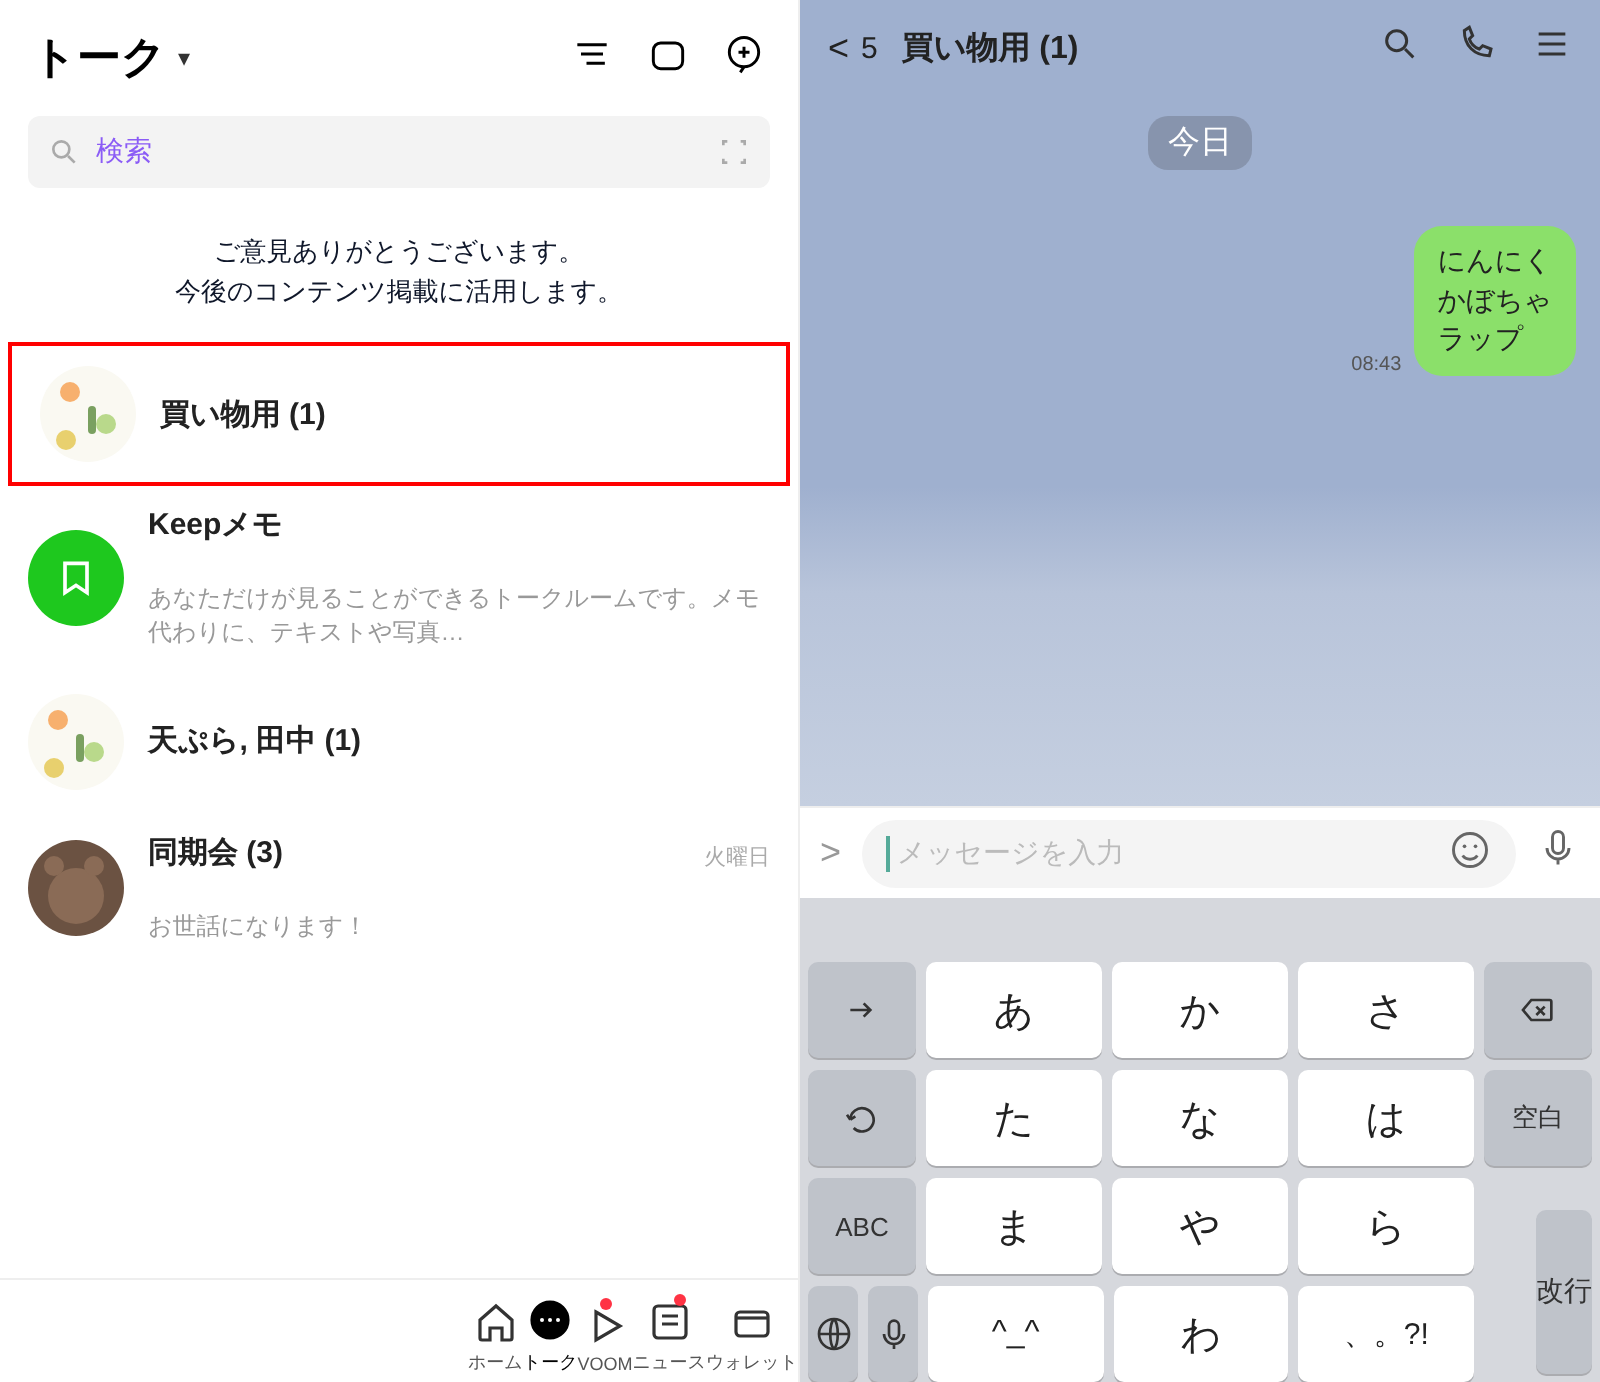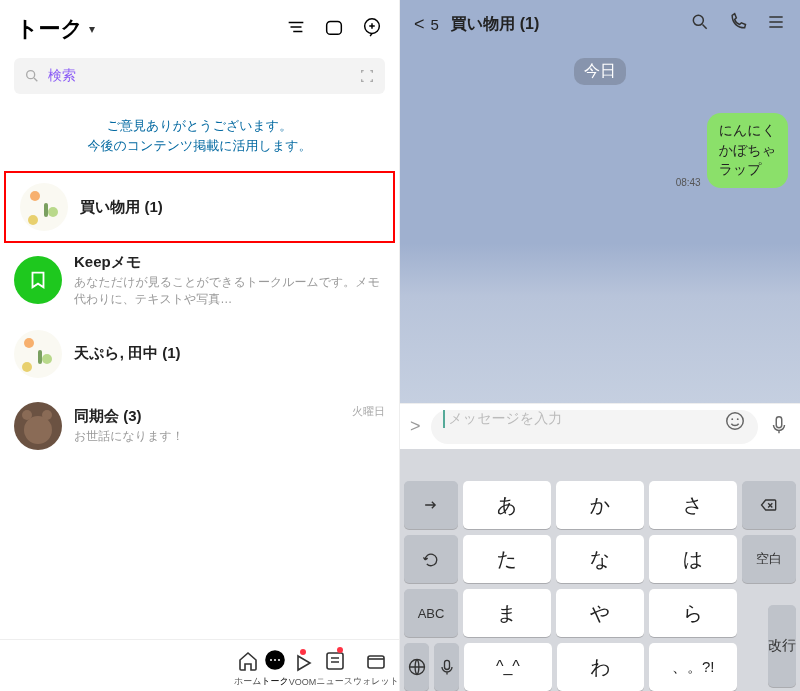--- a/index.html
+++ b/index.html
@@ -15,41 +15,41 @@
   .l-caret { font-size: 12px; color: #333; }
   .l-icons { display: flex; gap: 16px; align-items: center; }
   .l-icons svg { width: 22px; height: 22px; stroke: #000; fill: none; stroke-width: 1.6; }
 
   
   .l-search { margin: 4px 14px 14px; background: #f3f3f3; border-radius: 6px; height: 36px; display: flex; align-items: center; padding: 0 10px; color: #8b5cf6; font-size: 14px; justify-content: space-between; }
   .l-search-left { display: flex; align-items: center; gap: 8px; }
   .l-search svg { width: 16px; height: 16px; stroke: #aaa; fill: none; stroke-width: 2; }
 
   
-  .thanks { text-align: center; font-size: 13px; color: #0369a1; padding: 8px 0 16px; line-height: 1.5; }
+  .thanks { text-align: center; font-size: 13px; color: #0f172a; padding: 8px 0 16px; line-height: 1.5; }
 
   
   .rows { flex: 1; overflow: hidden; }
   .row { display: flex; align-items: center; padding: 10px 14px; gap: 12px; position: relative; min-height: 72px; }
   .row.highlight { border: 2px solid #ff0000; margin: 0 4px; }
   .avatar { width: 48px; height: 48px; border-radius: 50%; flex-shrink: 0; background: #f4f4ec; position: relative; overflow: hidden; }
   .avatar.keep { background: #1ec81e; display: flex; align-items: center; justify-content: center; }
   .avatar.keep svg { width: 22px; height: 22px; stroke: #fff; fill: none; stroke-width: 2; }
   .avatar.brown { background: #6b5242; }
   .avatar.floral::before, .avatar.floral::after {
     content: ""; position: absolute; width: 10px; height: 10px; border-radius: 50%;
   }
   .avatar.floral { background: #faf9f2; }
   .avatar.floral::before { background: #f7b06e; top: 8px; left: 10px; box-shadow: 18px 16px 0 #b9d98b, -2px 24px 0 #e8d06e; }
   .avatar.floral::after { width:4px;height:14px;background:#7aa060;top:20px;left:24px;border-radius:2px; }
   .avatar.brown::before { content:""; position:absolute; width:28px;height:28px;background:#8a6b56;border-radius:50%; top:14px;left:10px; }
   .avatar.brown::after { content:""; position:absolute; width:10px;height:10px;background:#8a6b56;border-radius:50%; top:8px;left:8px; box-shadow: 20px 0 0 #8a6b56; }
   .row-body { flex: 1; min-width: 0; }
   .row-title { font-size: 15px; font-weight: 600; color: #222; }
-  .row-sub { font-size: 12px; color: #999; margin-top: 2px; line-height: 1.4; overflow: hidden; }
+  .row-sub { font-size: 12px; color: #999; margin-top: 19px; line-height: 1.4; overflow: hidden; }
   .row-meta { font-size: 11px; color: #aaa; align-self: flex-start; padding-top: 4px; }
 
   
   .bottom-nav { height: 52px; border-top: 1px solid #eee; display: flex; justify-content: flex-end; align-items: center; padding-top: 6px; }
   .nav-item { display: flex; flex-direction: column; align-items: center; gap: 2px; font-size: 9px; color: #555; position: relative; }
   .nav-item.active { color: #000; }
   .nav-item svg { width: 24px; height: 24px; stroke: #333; fill: none; stroke-width: 1.6; }
   .nav-item.active svg { fill: #000; stroke: #000; }
   .dot { position: absolute; top: -2px; right: 10px; width: 6px; height: 6px; background: #ff3344; border-radius: 50%; }
 
@@ -63,21 +63,21 @@
   .r-header-right svg { width: 20px; height: 20px; stroke: #333; fill: none; stroke-width: 1.8; }
 
   .chat-area { flex: 1; background: linear-gradient(180deg, #9fb0cf 0%, #9fb0cf 55%, #b8c4da 70%, #c5cfe0 100%); padding: 10px 12px; position: relative; overflow: hidden; }
   .date-pill { background: rgba(120,130,150,.6); color: #fff; font-size: 16px; padding: 3px 10px; border-radius: 10px; display: block; width: fit-content; margin: 0 auto 28px; }
   .msg-row { display: flex; justify-content: flex-end; align-items: flex-end; gap: 6px; margin-top: 4px; }
   .msg-time { font-size: 10px; color: #555; }
   .bubble { background: #8be06a; border-radius: 14px; padding: 8px 12px; font-size: 14px; color: #222; line-height: 1.4; max-width: 70%; white-space: pre-line; }
 
   .input-bar { height: 46px; background: #fff; display: flex; align-items: center; padding: 0 10px; gap: 10px; border-top: 1px solid #eee; }
   .input-bar .expand { color: #999; font-size: 18px; }
-  .input-field { flex: 1; background: #f4f4f4; border-radius: 18px; height: 34px; display: flex; align-items: flex-start; padding: 0 12px; color: #bbb; font-size: 14px; justify-content: space-between; }
+  .input-field { flex: 1; background: #f4f4f4; border-radius: 18px; height: 34px; display: flex; align-items: center; padding: 0 12px; color: #bbb; font-size: 14px; justify-content: space-between; }
   .input-bar svg { width: 22px; height: 22px; stroke: #666; fill: none; stroke-width: 1.6; }
 
   
   .keyboard { background: #d6d8dd; flex-shrink: 0; padding: 6px 4px 4px; }
   .kb-suggest { height: 26px; }
   .kb-rows { display: flex; flex-direction: column; gap: 6px; }
   .kb-row { display: flex; gap: 5px; }
   .key { background: #fff; border-radius: 5px; box-shadow: 0 1px 0 rgba(0,0,0,.2); display: flex; align-items: center; justify-content: center; font-size: 20px; color: #222; height: 48px; }
   .key.gray { background: #bfc3ca; color: #333; }
   .key.side { flex: 0 0 54px; font-size: 14px; }

